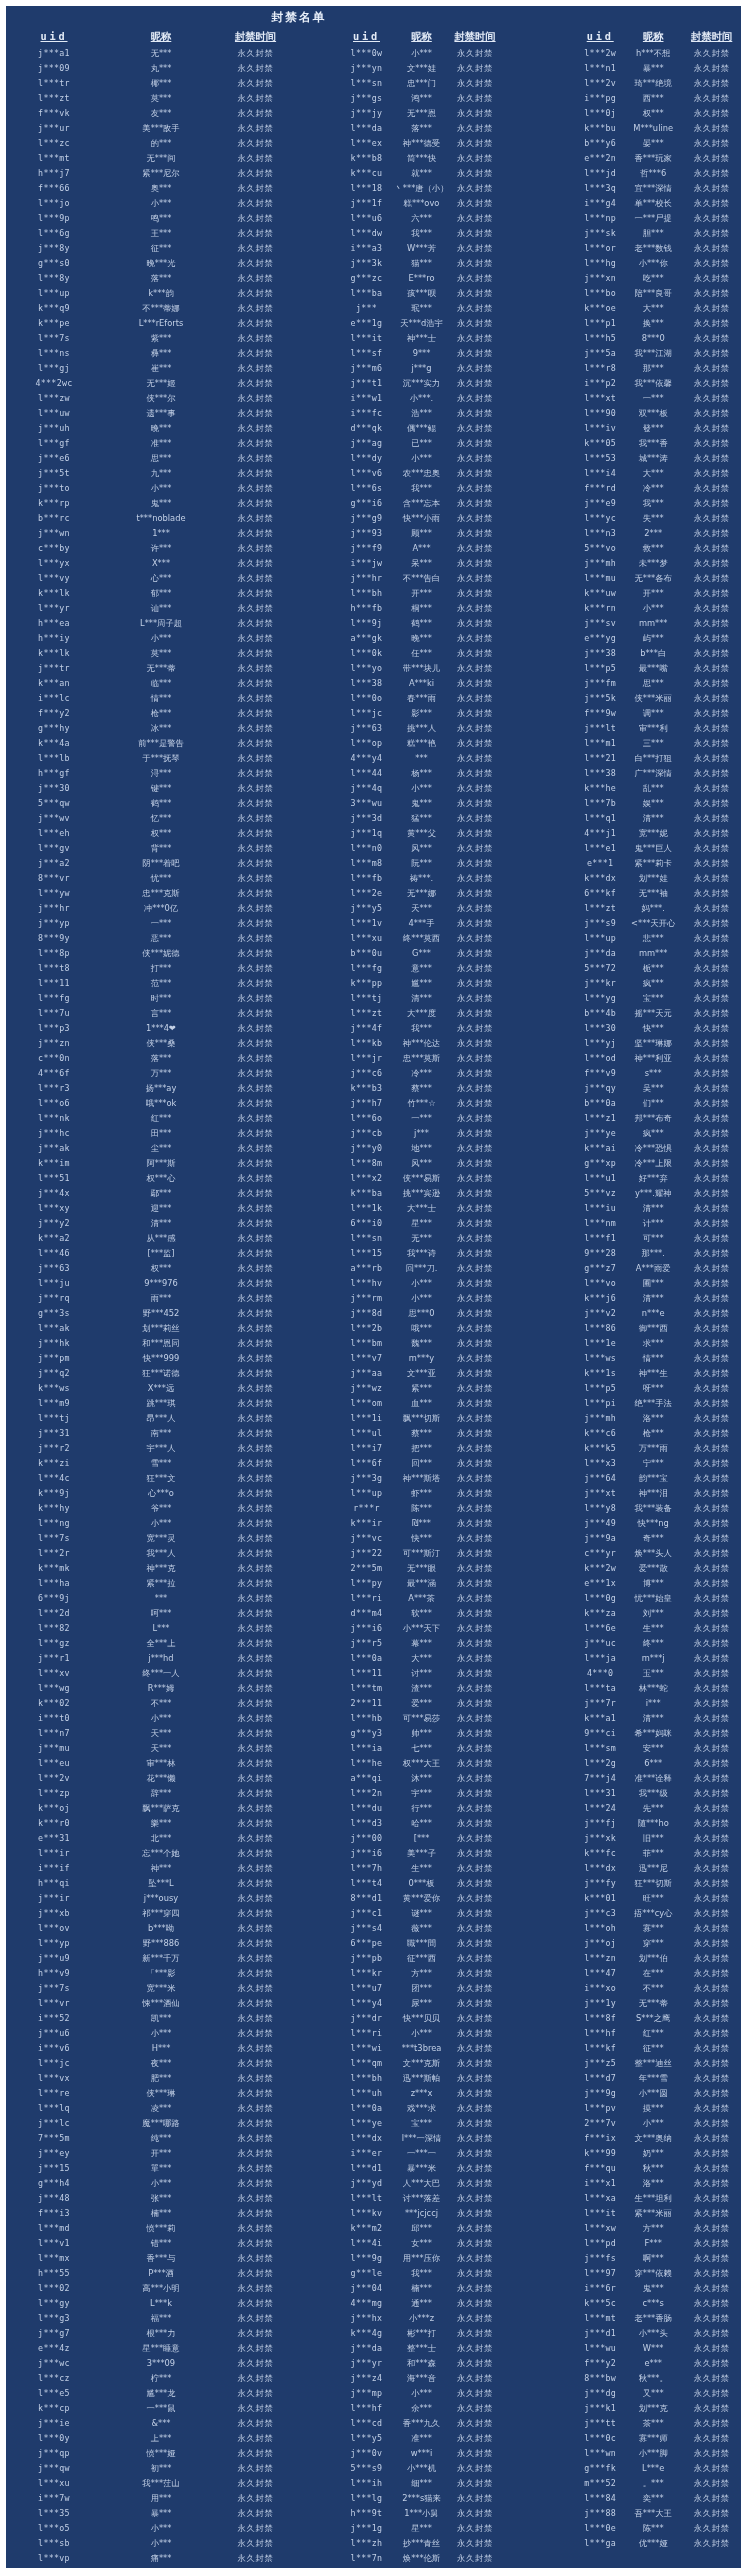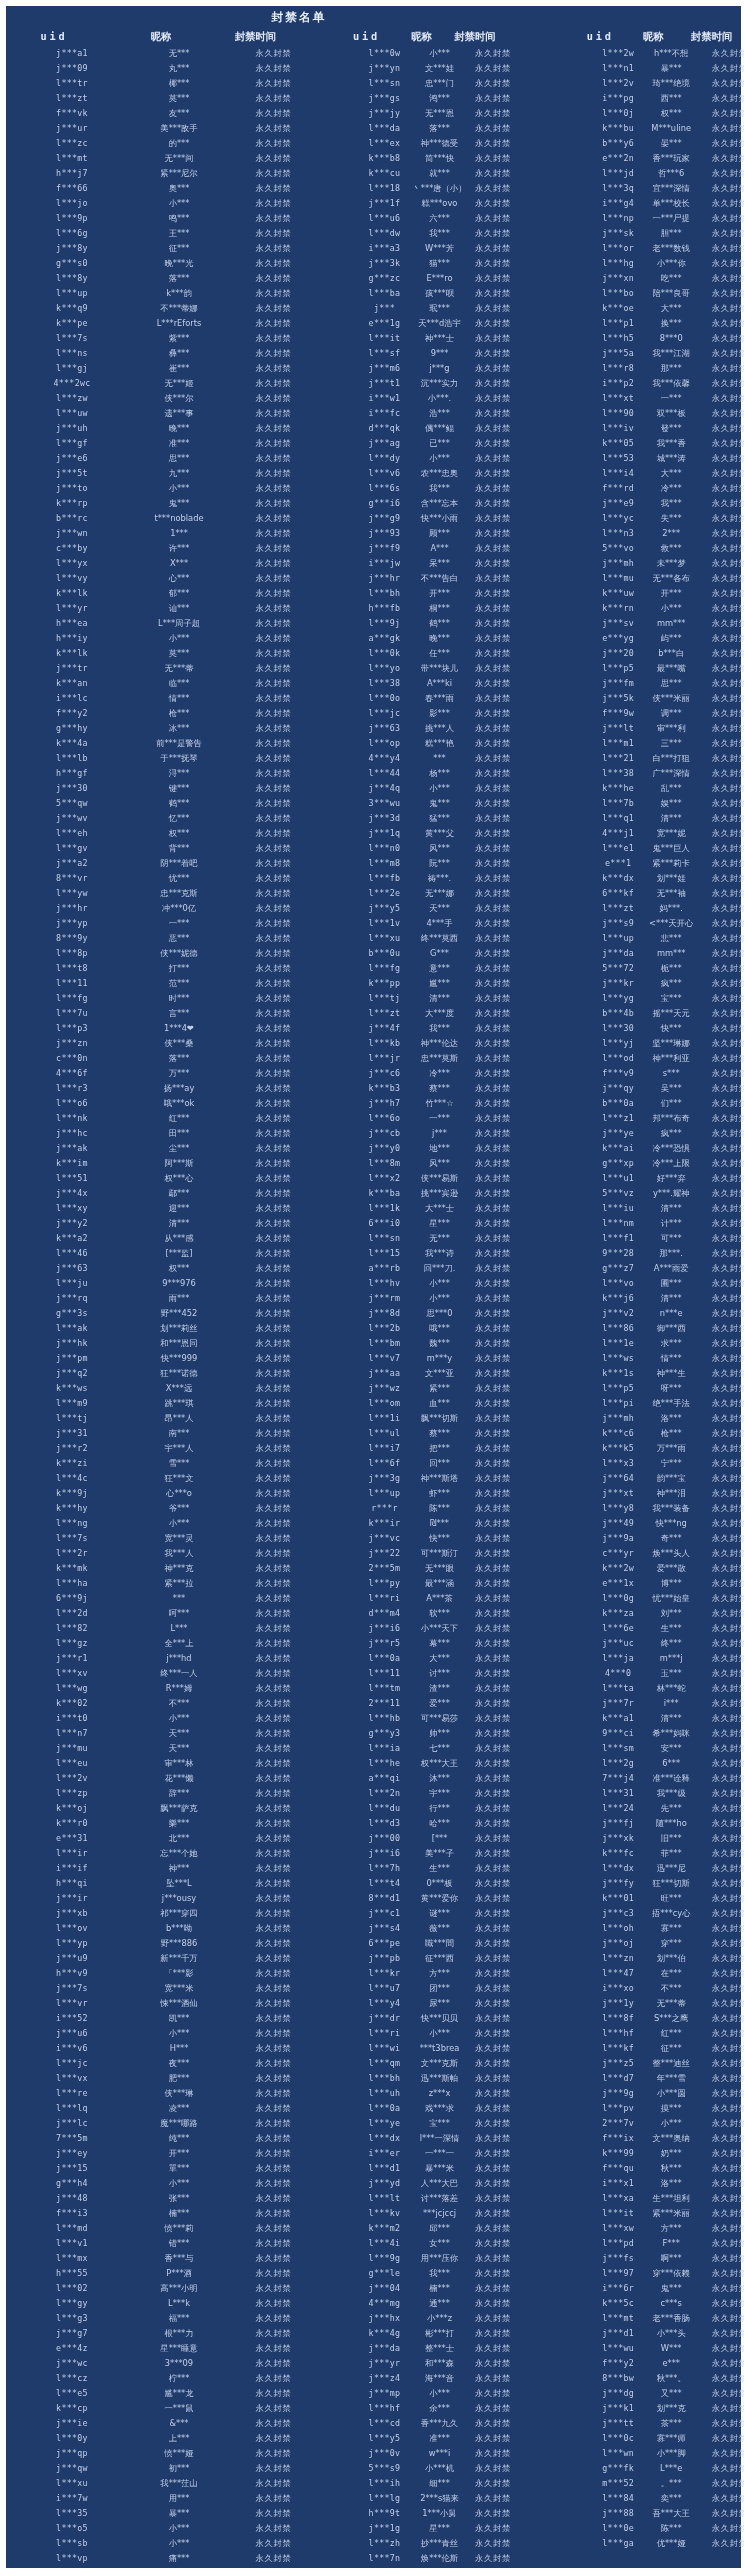--- a/index.html
+++ b/index.html
@@ -34,24 +34,25 @@
 
   .hdr-row {
     position: absolute; top: 30px; left: 0; right: 0;
     height: 13.8px;
   }
   .hdr-row span {
     text-align: center;
     color: #e2eaf6;
     font-size: 10.3px; font-weight: 700;
     white-space: nowrap;
+    text-decoration: underline;
   }
   .hdr-uid { font-family: "DejaVu Sans Mono", monospace; letter-spacing: 2.8px; }
 
-  .rows { position: absolute; top: 46px; left: 0; right: 0; padding-left: 18px; }
+  .rows { position: absolute; top: 46px; left: 0; right: 0; }
   .row { height: 15px; line-height: 15px; }
   .row span {
     text-align: center;
     white-space: nowrap;
     overflow: visible;
     color: #c3d0e6;
     font-size: 8.3px;
   }
   .cell-uid {
     font-family: "DejaVu Sans Mono", monospace;
@@ -2342,21 +2343,21 @@
     <span class="cell-time">永久封禁</span>
   </div>
 
   <div class="row">
     <span class="cell-uid">e***yg</span>
     <span class="cell-nick">屿***</span>
     <span class="cell-time">永久封禁</span>
   </div>
 
   <div class="row">
-    <span class="cell-uid">j***20</span>
+    <span class="cell-uid">j***38</span>
     <span class="cell-nick">b***白</span>
     <span class="cell-time">永久封禁</span>
   </div>
 
   <div class="row">
     <span class="cell-uid">l***p5</span>
     <span class="cell-nick">最***嘴</span>
     <span class="cell-time">永久封禁</span>
   </div>
 

